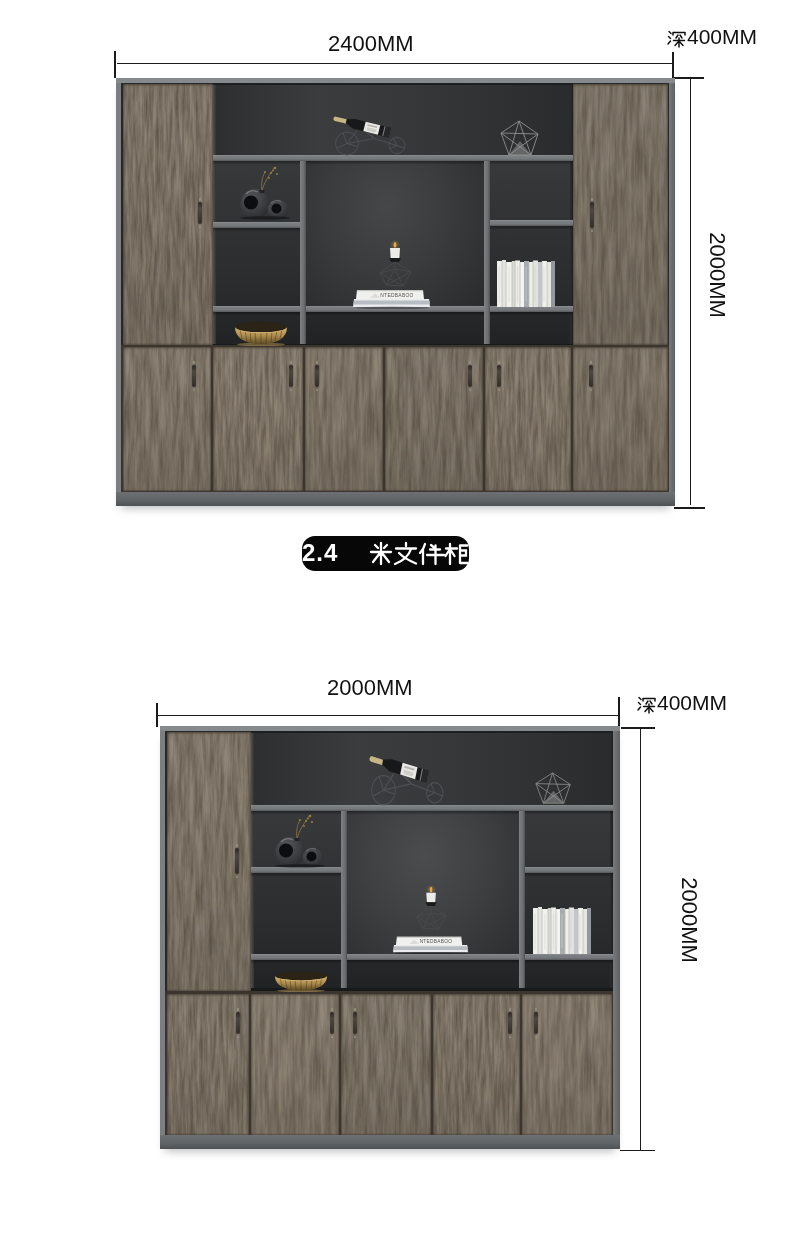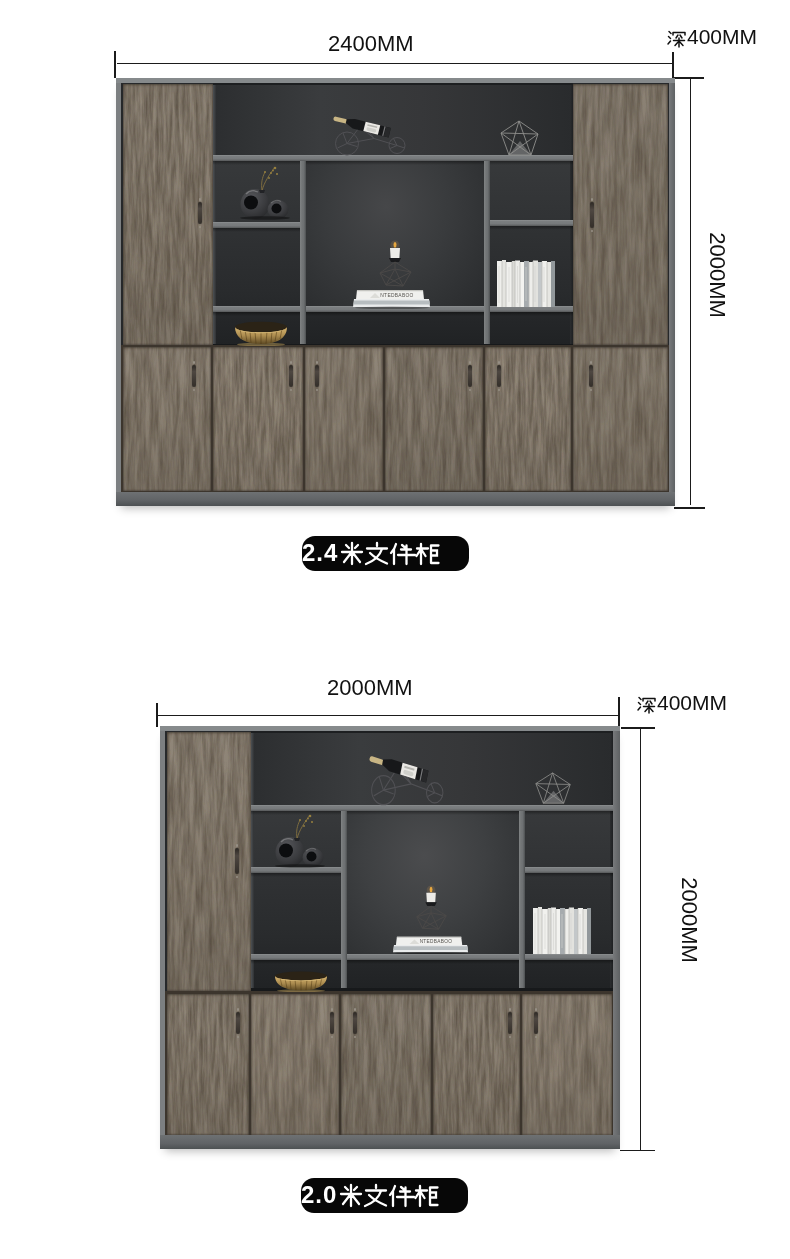--- a/index.html
+++ b/index.html
@@ -8,21 +8,21 @@
 .dimtxt{position:absolute;color:#111;font-size:22px;line-height:22px;white-space:nowrap}
 .wd{background-color:#8b8173;background-image:linear-gradient(180deg,rgba(255,255,255,.04),rgba(0,0,0,.03) 60%,rgba(0,0,0,.09))}
 .door{box-shadow:inset 0 2px 3px -1px rgba(20,15,10,.45),inset 1px 0 2px rgba(0,0,0,.22),inset -1px 0 2px rgba(0,0,0,.22),inset 0 -1px 2px rgba(0,0,0,.18)}
 .shelf{position:absolute;height:6px;background:linear-gradient(180deg,#919495 0,#7c7f81 1px,#76797b 65%,#565859 100%)}
 .shsh{position:absolute;height:4px;background:linear-gradient(180deg,rgba(0,0,0,.38),rgba(0,0,0,0))}
 .divv{position:absolute;width:6px;background:linear-gradient(90deg,#808384 0,#737677 2px,#6d7072 65%,#4c4f50 100%)}
 .hdl{position:absolute;width:4px;border-radius:2px;background:linear-gradient(180deg,#2b2723 0,#4e4741 30%,#332e29 100%);box-shadow:0 0 1px rgba(0,0,0,.6)}
 .hdl:before,.hdl:after{content:"";position:absolute;left:0.75px;width:2.5px;height:2.5px;border-radius:50%;background:#968f85}
 .hdl:before{top:-4px}
 .hdl:after{bottom:-4px}
-.pill{position:absolute;background:#070707;border-radius:13px;color:#fff;display:flex;align-items:center;justify-content:flex-start}
+.pill{position:absolute;background:#070707;border-radius:13px;color:#fff;display:flex;align-items:center;justify-content:space-between}
 .gap{position:absolute;background:#3c352d}
 .wg{position:absolute;left:0;top:0;width:100%;height:100%;display:block}
 </style></head>
 <body>
 <div id="pg">
     <svg width="0" height="0" style="position:absolute">
 <defs>
 <filter id="wfa" x="0" y="0" width="100%" height="100%">
           <feTurbulence type="fractalNoise" baseFrequency="0.26 0.022" numOctaves="4" seed="11" result="n"></feTurbulence>
           <feColorMatrix in="n" type="matrix" values="0 0 0 0 0  0 0 0 0 0  0 0 0 0 0  1.0 0 0 0 -0.26" result="a"></feColorMatrix>
@@ -452,24 +452,13 @@
   <div class="ab" style="left:112px;top:244px"><svg width="58" height="22" viewBox="0 0 58 26" preserveAspectRatio="none">
     <ellipse cx="29" cy="24.5" rx="24" ry="1.8" fill="rgba(205,170,95,.45)"></ellipse>
     <path d="M3,7 C3,18 13,24 29,24 C45,24 55,18 55,7 Z" fill="url(#gold)"></path>
     <g stroke="rgba(66,44,10,.45)" stroke-width="1">
       <path d="M8,9 L10,19 M13,10 L15,21.5 M18,11 L19,23 M23,11 L24,23.7 M29,11 L29,24 M35,11 L34,23.7 M40,11 L39,23 M45,10 L43,21.5 M50,9 L48,19"></path>
     </g>
     <ellipse cx="29" cy="7" rx="26" ry="5.3" fill="#2b2316"></ellipse>
     <path d="M3,7 A26,5.3 0 0 0 55,7 A26,6.2 0 0 1 3,7" fill="#d9ba77"></path>
   </svg></div>
 </div>
-<div class="pill" style="left:301px;top:1178px;width:167px;height:35px">
-      <span style="font-size:24px;font-weight:bold;letter-spacing:1px;position:relative;top:-1px">2.0</span>
-      <svg width="100" height="26" viewBox="0 0 100 26" style="margin-left:2px">
-        <g stroke="#fff" stroke-width="2.3" fill="none" stroke-linecap="round">
-          <path d="M6,4 L9,7 M18,4 L15,7 M2,11 L22,11 M12,2 L12,23 M11,12 L4,21 M13,12 L20,21"></path>
-          <path d="M37,2 L37,5 M27,7.5 L47,7.5 M42,8 C40,14 34,20 26,23 M30,12 C34,16 41,20 47,22.5"></path>
-          <path d="M56,3 C55,7 53,10 51,12 M54,8 L54,23 M62,4 L65,6.5 M61,8.5 L71,8.5 M58,14 L75,14 M66.5,4.5 L66.5,23"></path>
-          <path d="M81,3 L81,23 M77,7.5 L88,7.5 M80,9.5 L76.5,15 M82,9.5 L85.5,15 M91,4.5 L98.5,4.5 M91,4.5 L91,22 M91,22 L98.5,22 M91,9.5 L97,9.5 L97,14.5 L91,14.5"></path>
-        </g>
-      </svg>
-    </div>
 
 </div>
 </body></html>

